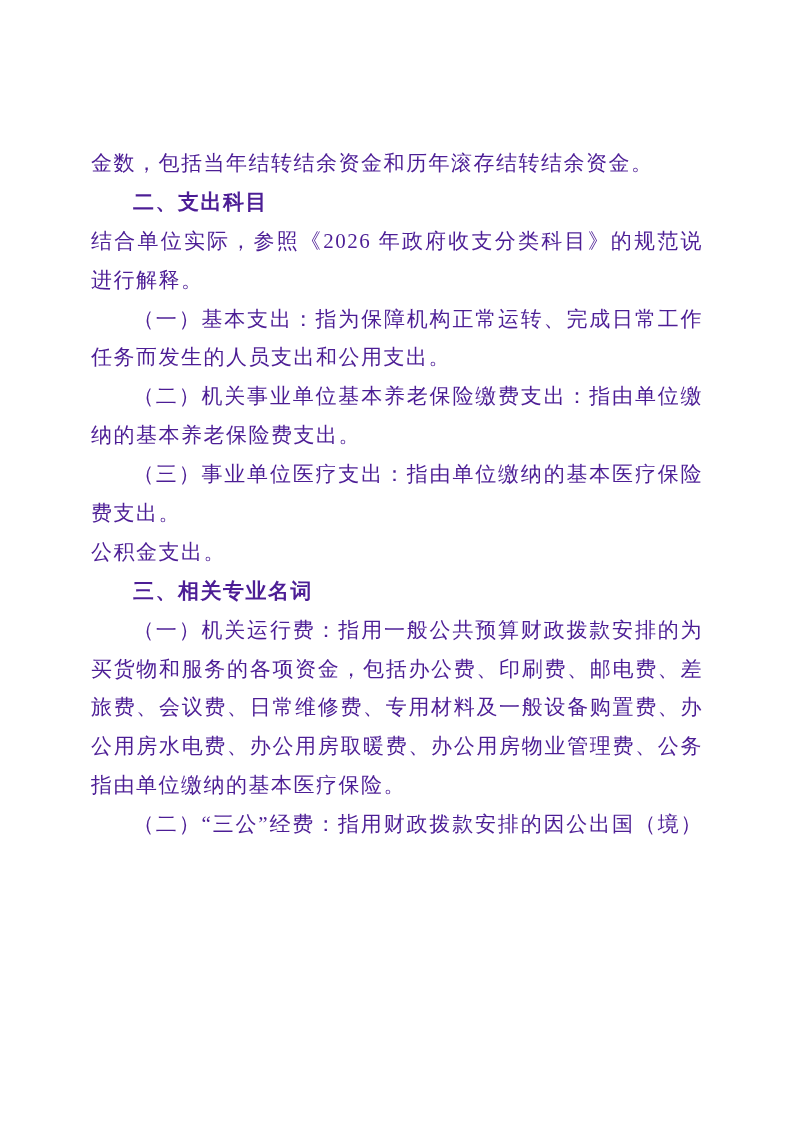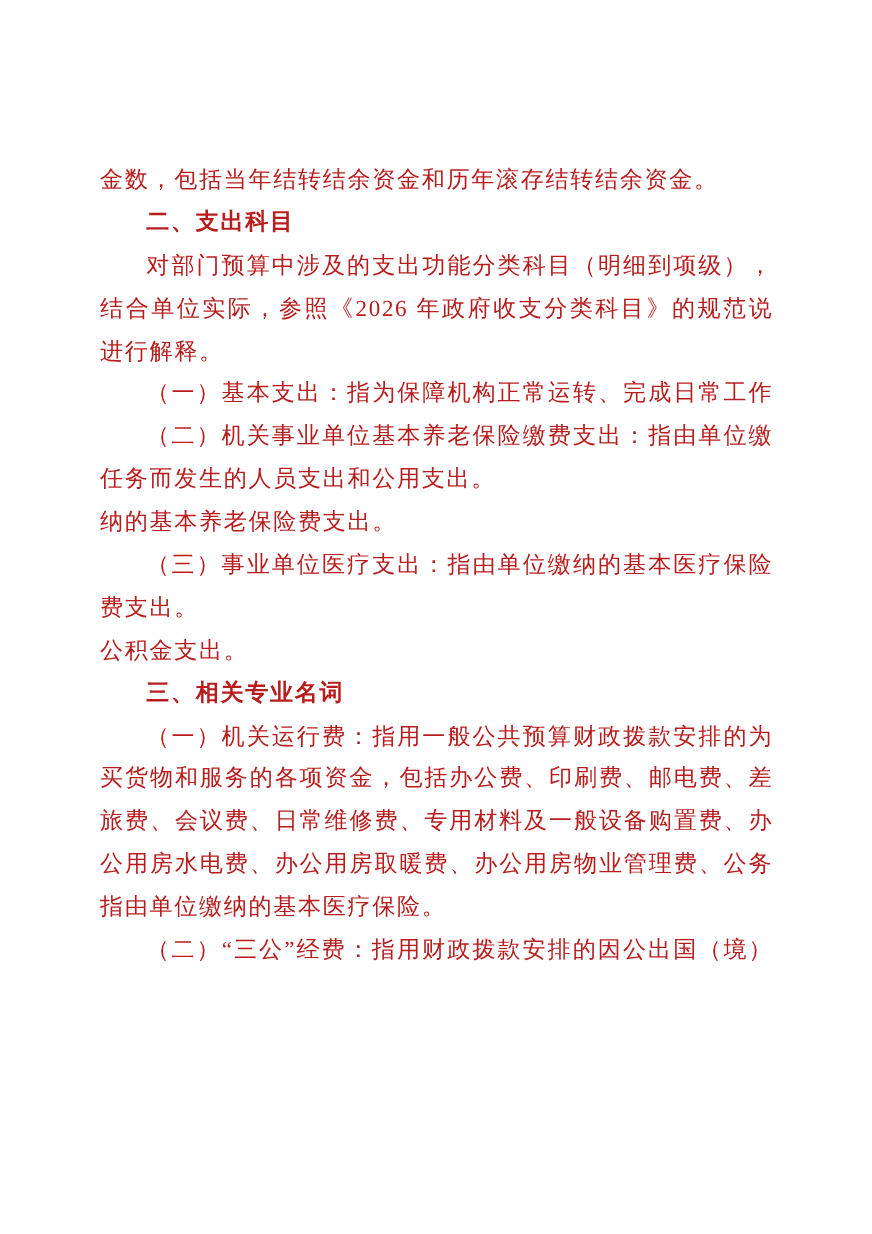--- a/index.html
+++ b/index.html
@@ -7,21 +7,21 @@
     padding: 0;
     background: #ffffff;
   }
   .page {
     position: relative;
     width: 793px;
     height: 1122px;
     background: #ffffff;
     overflow: hidden;
     font-family: "Liberation Serif", "DejaVu Serif", serif;
-    color: #b91c1c;
+    color: #4c1d95;
   }
   .text-block {
     position: absolute;
     left: 91px;
     top: 144px;
     width: 612px;
   }
   .line {
     height: 38.9px;
     line-height: 38.9px;
@@ -44,26 +44,25 @@
     font-family: Liberation Sans, sans-serif;
   }
 </style>
 </head>
 <body>
 
 <div class="page">
   <div class="text-block">
     <div class="line">金数，包括当年结转结余资金和历年滚存结转结余资金。</div>
     <div class="line indent bold">二、支出科目</div>
-    <div class="line indent fill">对部门预算中涉及的支出功能分类科目（明细到项级），</div>
     <div class="line fill">结合单位实际，参照《2026 年政府收支分类科目》的规范说明</div>
     <div class="line">进行解释。</div>
     <div class="line indent fill">（一）基本支出：指为保障机构正常运转、完成日常工作</div>
+    <div class="line">任务而发生的人员支出和公用支出。</div>
     <div class="line indent fill">（二）机关事业单位基本养老保险缴费支出：指由单位缴</div>
-    <div class="line">任务而发生的人员支出和公用支出。</div>
     <div class="line">纳的基本养老保险费支出。</div>
     <div class="line indent fill">（三）事业单位医疗支出：指由单位缴纳的基本医疗保险</div>
     <div class="line">费支出。</div>
     <div class="line">公积金支出。</div>
     <div class="line indent bold">三、相关专业名词</div>
     <div class="line indent fill">（一）机关运行费：指用一般公共预算财政拨款安排的为</div>
     <div class="line fill">买货物和服务的各项资金，包括办公费、印刷费、邮电费、差</div>
     <div class="line fill">旅费、会议费、日常维修费、专用材料及一般设备购置费、办</div>
     <div class="line fill">公用房水电费、办公用房取暖费、办公用房物业管理费、公务</div>
     <div class="line">指由单位缴纳的基本医疗保险。</div>

